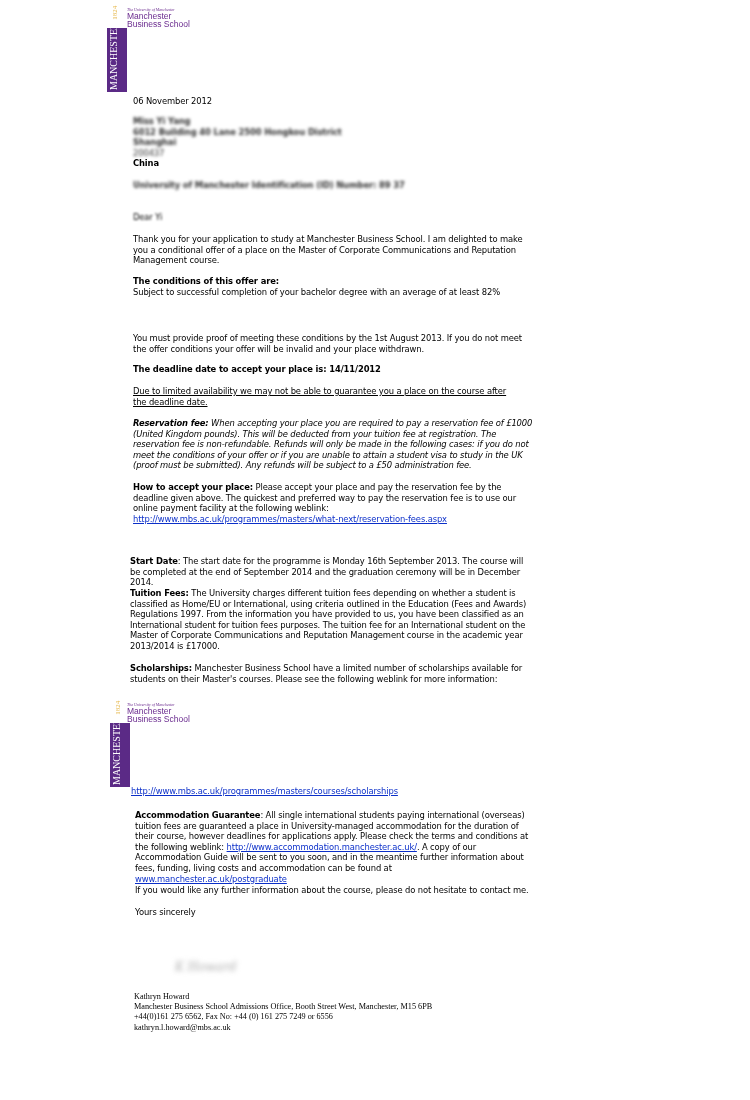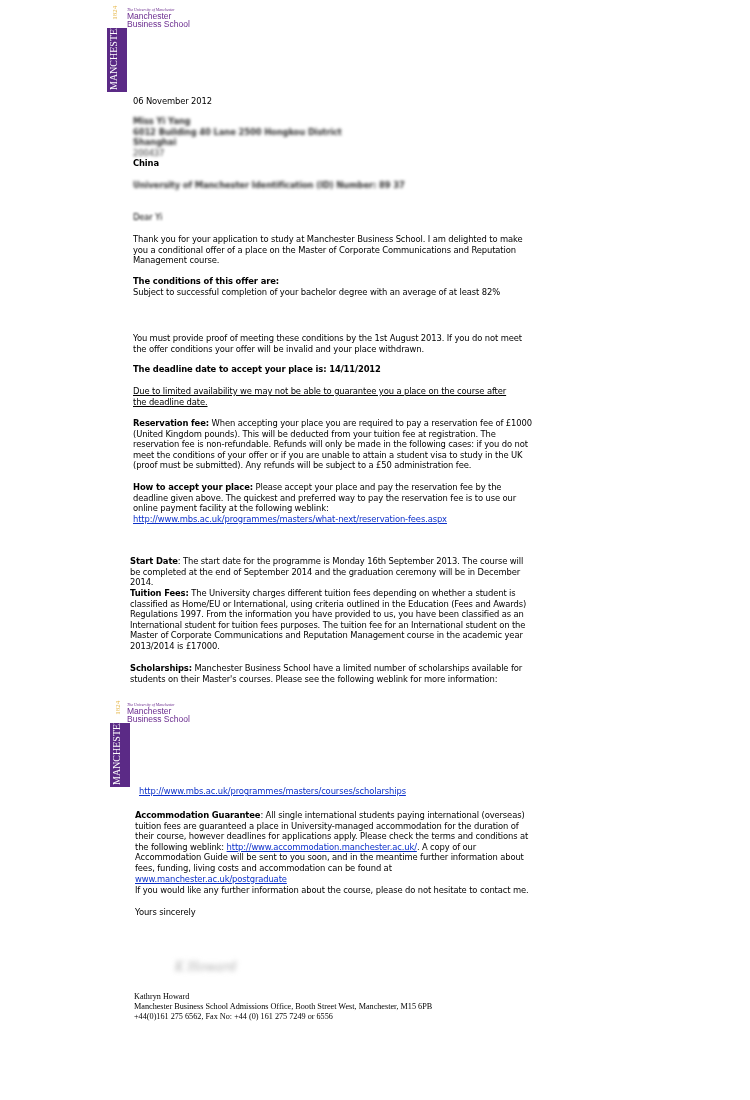--- a/index.html
+++ b/index.html
@@ -54,21 +54,21 @@
 
 <div class="abs txt b" style="left:133px; top:276px;">The conditions of this offer are:</div>
 <div class="abs txt" style="left:133px; top:287px; width:400px;">Subject to successful completion of your bachelor degree with an average of at least 82%</div>
 
 <div class="abs txt" style="left:133px; top:333px; width:400px;">You must provide proof of meeting these conditions by the 1st August 2013. If you do not meet the offer conditions your offer will be invalid and your place withdrawn.</div>
 
 <div class="abs txt b" style="left:133px; top:364px;">The deadline date to accept your place is: 14/11/2012</div>
 
 <div class="abs txt u" style="left:133px; top:386px; width:380px;">Due to limited availability we may not be able to guarantee you a place on the course after the deadline date.</div>
 
-<div class="abs txt" style="left:133px; top:418px; width:402px;">
+<div class="abs txt" style="left:133px; top:418px; width:402px;font-style:italic;">
   <span class="b">Reservation fee:</span><span> When accepting your place you are required to pay a reservation fee of £1000 (United Kingdom pounds).  This will be deducted from your tuition fee at registration.  The reservation fee is non-refundable. Refunds will only be made in the following cases:  if you do not meet the conditions of your offer or if you are unable to attain a student visa to study in the UK (proof must be submitted).  Any refunds will be subject to a £50 administration fee.</span>
 </div>
 
 <div class="abs txt" style="left:133px; top:482px; width:402px;">
   <span class="b">How to accept your place:</span><span> Please accept your place and pay the reservation fee by the deadline given above. The quickest and preferred way to pay the reservation fee is to use our online payment facility at the following weblink: </span><a class="link">http://www.mbs.ac.uk/programmes/masters/what-next/reservation-fees.aspx</a>
 </div>
 
 <div class="abs txt" style="left:130px; top:556px; width:402px;">
   <span class="b">Start Date</span><span>: The start date for the programme is Monday 16th September 2013. The course will be completed at the end of September 2014 and the graduation ceremony will be in December 2014.</span>
 </div>
@@ -83,31 +83,32 @@
 
 <div class="abs logo-small" style="left:127px; top:702px;">
   <div class="logo-uni">The University of Manchester</div>
   <div class="logo-name">Manchester</div>
   <div class="logo-name">Business School</div>
 </div>
 <div class="abs crest" style="left:110px; top:723px;">
   <div class="crest-text"><span>MANCHESTER</span> <span class="yr">1824</span></div>
 </div>
 
-<div class="abs txt" style="left:139px; top:786px;">
+<div class="abs txt" style="left:131px; top:786px;">
   <a class="link">http://www.mbs.ac.uk/programmes/masters/courses/scholarships</a>
 </div>
 
 <div class="abs txt" style="left:135px; top:810px; width:404px;">
   <span class="b">Accommodation Guarantee</span><span>: All single international students paying international (overseas) tuition fees are guaranteed a place in University-managed accommodation for the duration of their course, however deadlines for applications apply. Please check the terms and conditions at the following weblink: </span><a class="link">http://www.accommodation.manchester.ac.uk/</a><span>. A copy of our Accommodation Guide will be sent to you soon, and in the meantime further information about fees, funding, living costs and accommodation can be found at </span><a class="link">www.manchester.ac.uk/postgraduate</a>
 </div>
 
 <div class="abs txt" style="left:135px; top:885px; width:404px;">If you would like any further information about the course, please do not hesitate to contact me.</div>
 
 <div class="abs txt" style="left:135px; top:907px;">Yours sincerely</div>
 
 <div class="abs sigblur" style="left:175px; top:960px;">K Howard</div>
 
 <div class="abs sig" style="left:134px; top:992px; width:400px;">
   <div>Kathryn Howard</div>
   <div>Manchester Business School Admissions Office, Booth Street West, Manchester, M15 6PB</div>
   <div>+44(0)161 275 6562, Fax No: +44 (0) 161 275 7249 or 6556</div>
+  <div>kathryn.l.howard@mbs.ac.uk</div>
 </div>
 
 </body></html>

